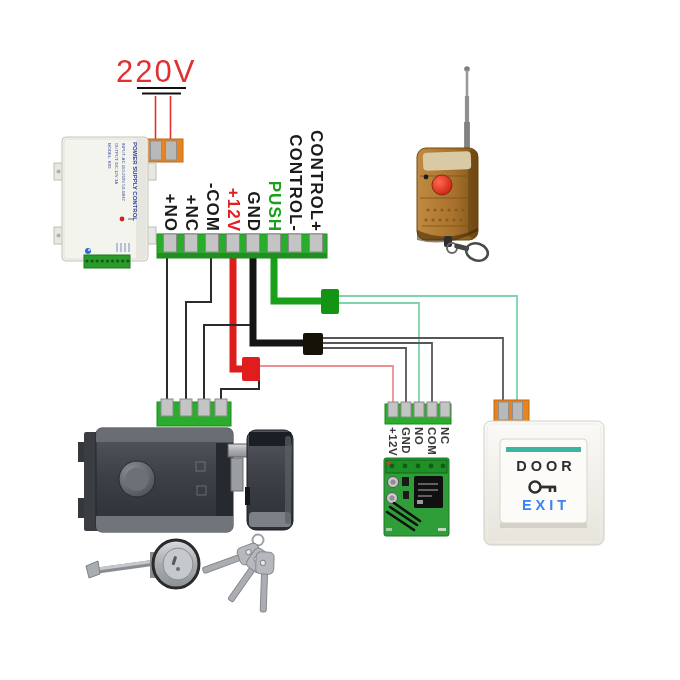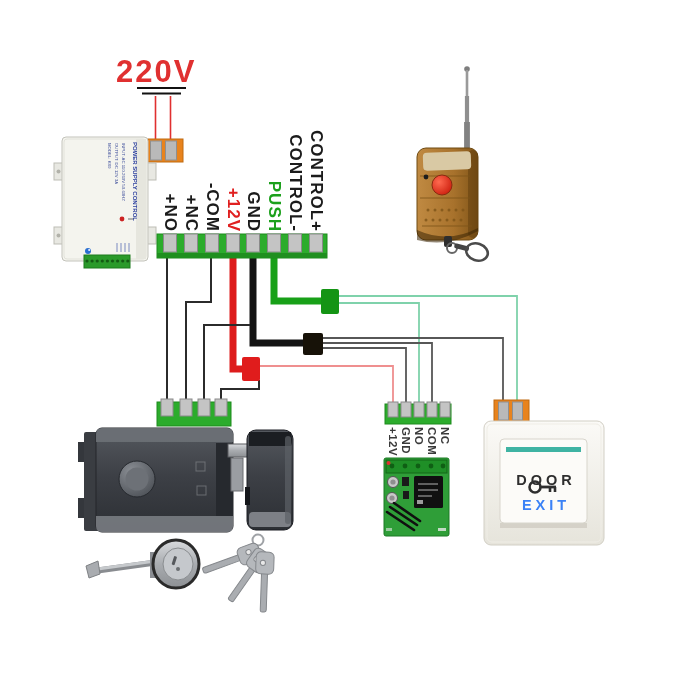--- a/index.html
+++ b/index.html
@@ -3,21 +3,21 @@
 <meta charset="utf-8">
 <style>
   html,body{margin:0;padding:0;background:#fff;}
   body{width:680px;height:680px;position:relative;overflow:hidden;
        font-family:"Liberation Sans",sans-serif;}
   .stage{position:absolute;left:0;top:0;width:680px;height:680px;}
   svg.layer{position:absolute;left:0;top:0;}
 
   
   .mains-label{position:absolute;left:116px;top:54px;width:100px;
-    font-size:31px;font-weight:bold;letter-spacing:2px;color:var(--mains_red);}
+    font-size:31px;font-weight:normal;letter-spacing:2px;color:var(--mains_red);}
 
   
   .tlabel{position:absolute;top:92px;width:140px;height:18px;line-height:18px;
     text-align:right;transform-origin:0 0;transform:rotate(90deg);
     font-size:17px;font-weight:bold;letter-spacing:1px;color:#1b1b1b;white-space:nowrap;}
   .tlabel.red{color:var(--label_red);}
   .tlabel.green{color:var(--label_green);}
 
   .rlabel{position:absolute;top:427px;width:60px;height:13px;line-height:13px;
     text-align:left;transform-origin:0 0;transform:rotate(90deg);
@@ -25,21 +25,21 @@
 
   
   .psu-title{position:absolute;left:139px;top:142px;width:74px;height:9px;line-height:9px;
     transform-origin:0 0;transform:rotate(90deg);font-size:6px;font-weight:bold;
     color:#2b3f9e;white-space:nowrap;}
   .psu-spec{position:absolute;top:143px;width:70px;height:7px;line-height:7px;
     transform-origin:0 0;transform:rotate(90deg);font-size:4.3px;color:#44549e;white-space:nowrap;}
 
   
   .door-line{position:absolute;left:501px;top:458px;width:86px;text-align:center;
-    font-size:14.5px;font-weight:bold;letter-spacing:4px;text-indent:4px;color:#2e2e2e;margin-top:14px;}
+    font-size:14.5px;font-weight:bold;letter-spacing:4px;text-indent:4px;color:#2e2e2e;}
   .exit-line{position:absolute;left:501px;top:497px;width:86px;text-align:center;
     font-size:14.5px;font-weight:bold;letter-spacing:4px;text-indent:4px;color:#3b82f6;}
   .key-ico{position:absolute;left:527px;top:475px;}
 </style>
 </head>
 <body>
 
 <div class="stage">
 
 <svg class="layer" width="680" height="680" viewBox="0 0 680 680">

